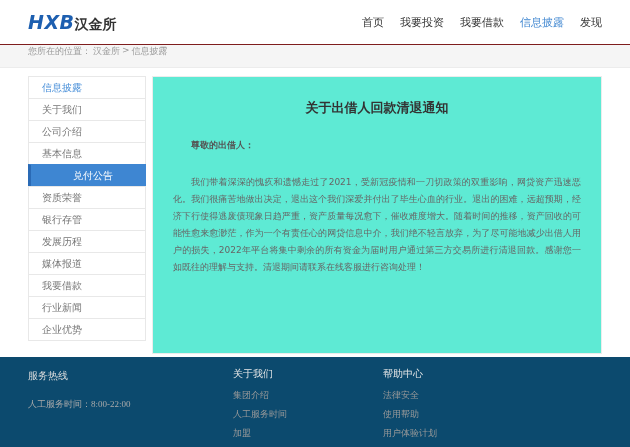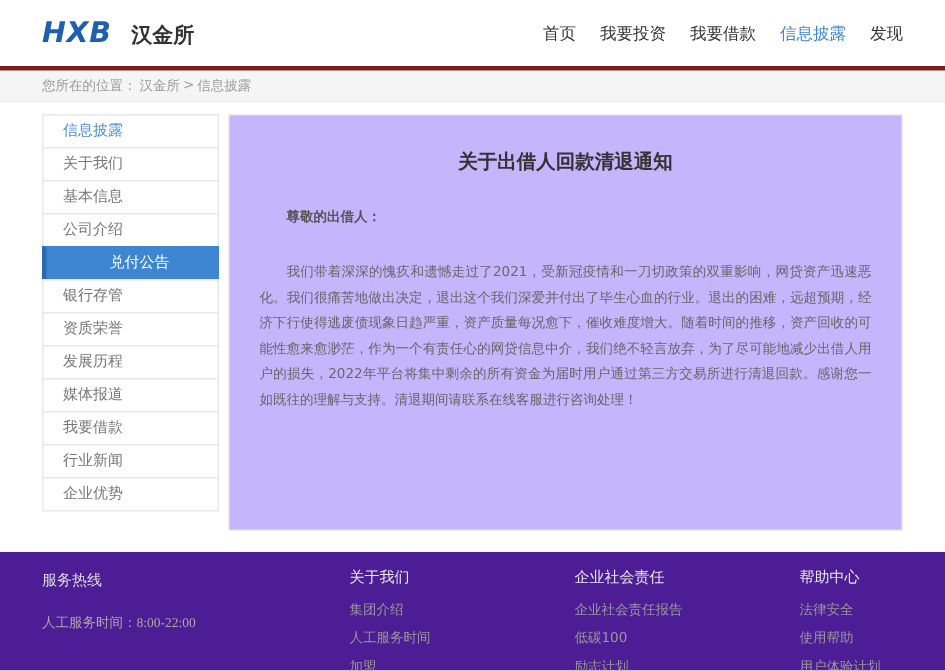--- a/index.html
+++ b/index.html
@@ -4,49 +4,49 @@
 <style>
   * { margin:0; padding:0; box-sizing:border-box; }
   html,body { width:630px; height:447px; }
   body {
     font-family:"DejaVu Sans","Liberation Sans",sans-serif;
     background:#ffffff; overflow:hidden; position:relative;
   }
 
   
   .header { height:44px; display:flex; align-items:center; justify-content:space-between; padding:0 28px; background:#fff; }
-  .logo { display:flex; align-items:baseline; gap:13px; cursor:pointer; }
+  .logo { display:flex; align-items:baseline; gap:0; cursor:pointer; }
   .logo-en { font-size:19px; font-weight:bold; font-style:italic; color:#1d5fb0; letter-spacing:.5px; }
   .logo-cn { font-size:14px; font-weight:bold; color:#333; }
   .nav { display:flex; gap:16px; }
   .nav-item { font-size:11px; color:#333; cursor:pointer; white-space:nowrap; }
   .nav-item.active { color:#3f86d0; }
 
   
-  .breadcrumb { height:24px; background:#f5f5f5; border-top:3px solid #7f1d1d; border-bottom:1px solid #ececec;
-    display:flex; align-items:center; padding:0 28px; font-size:9px; color:#9a9a9a; gap:2px; }
+  .breadcrumb { height:24px; background:#f5f5f5; border-top:1px solid #7f1d1d; border-bottom:1px solid #ececec;
+    display:flex; padding:0 28px; font-size:9px; color:#9a9a9a; gap:2px; }
   .breadcrumb .crumb-link { cursor:pointer; }
 
   
   .main { display:flex; padding:8px 28px 10px; gap:6px; }
   .sidebar { width:118px; flex-shrink:0; }
   .side-item { height:23px; line-height:21px; border:1px solid #e8e8e8; margin-top:-1px; padding-left:13px;
     font-size:10px; color:#777; cursor:pointer; background:#fff; white-space:nowrap; }
   .side-item:first-child { margin-top:0; }
   .side-item.section { color:#4a90d9; }
   .side-item.active { background:#3e86d2; color:#fff; border-color:#3e86d2; border-left:3px solid #2a6ab5; padding-left:10px;text-align:center; }
 
-  .panel { flex:1; border:1px solid #ececec; min-height:278px; padding:16px 20px; background:#c4b5fd; }
+  .panel { flex:1; border:1px solid #ececec; min-height:278px; padding:16px 20px; background:#5eead4; }
   .article-title { text-align:center; font-size:13px; font-weight:bold; color:#333; margin:6px 0 14px; }
   .article-body p { font-size:9px; color:#666; line-height:17px; text-align:justify;margin-top:20px; }
   .greeting { text-indent:2em; font-weight:bold; color:#555 !important; }
   .para { text-indent:2em; }
 
   
-  .footer { position:absolute; left:0; right:0; bottom:0; height:79px; background:#4c1d95; display:flex; padding:10px 28px 0; }
+  .footer { position:absolute; left:0; right:0; bottom:0; height:90px; background:#0c4a6e; display:flex; padding:10px 28px 0; }
   .hotline { width:175px; flex-shrink:0; }
   .hotline-label { font-size:10px; color:#ddd; margin-top:2px; }
   .hotline-number { font-size:15px; font-weight:bold; color:#fff; margin-top:5px; letter-spacing:.5px; }
   .service-time { font-size:9px; color:#aaa; margin-top:15px;font-family:Liberation Serif, serif; }
   .fcols { display:flex; flex:1; }
   .fcol { width:150px; }
   .fcol:first-child { margin-left:30px; }
   .fcol-title { font-size:10px; color:#e8e8e8; margin-bottom:8px; }
   .flink { display:block; font-size:9px; color:#999; margin-bottom:6px; cursor:pointer; }
 </style>
@@ -72,25 +72,25 @@
   <span class="crumb-link">汉金所</span>
   <span>&gt;</span>
   <span>信息披露</span>
 </div>
 
 <div class="main">
 
   <div class="sidebar">
     <div class="side-item section">信息披露</div>
     <div class="side-item">关于我们</div>
+    <div class="side-item">公司介绍</div>
     <div class="side-item">基本信息</div>
-    <div class="side-item">公司介绍</div>
     <div class="side-item active">兑付公告</div>
+    <div class="side-item">资质荣誉</div>
     <div class="side-item">银行存管</div>
-    <div class="side-item">资质荣誉</div>
     <div class="side-item">发展历程</div>
     <div class="side-item">媒体报道</div>
     <div class="side-item">我要借款</div>
     <div class="side-item">行业新闻</div>
     <div class="side-item">企业优势</div>
   </div>
 
   <div class="panel">
     <div class="article-title">关于出借人回款清退通知</div>
     <div class="article-body">
@@ -107,25 +107,19 @@
     <div class="service-time">人工服务时间：8:00-22:00</div>
   </div>
   <div class="fcols">
     <div class="fcol">
       <div class="fcol-title">关于我们</div>
       <span class="flink">集团介绍</span>
       <span class="flink">人工服务时间</span>
       <span class="flink">加盟</span>
     </div>
     <div class="fcol">
-      <div class="fcol-title">企业社会责任</div>
-      <span class="flink">企业社会责任报告</span>
-      <span class="flink">低碳100</span>
-      <span class="flink">励志计划</span>
-    </div>
-    <div class="fcol">
       <div class="fcol-title">帮助中心</div>
       <span class="flink">法律安全</span>
       <span class="flink">使用帮助</span>
       <span class="flink">用户体验计划</span>
     </div>
   </div>
 </div>
 
 </body></html>

